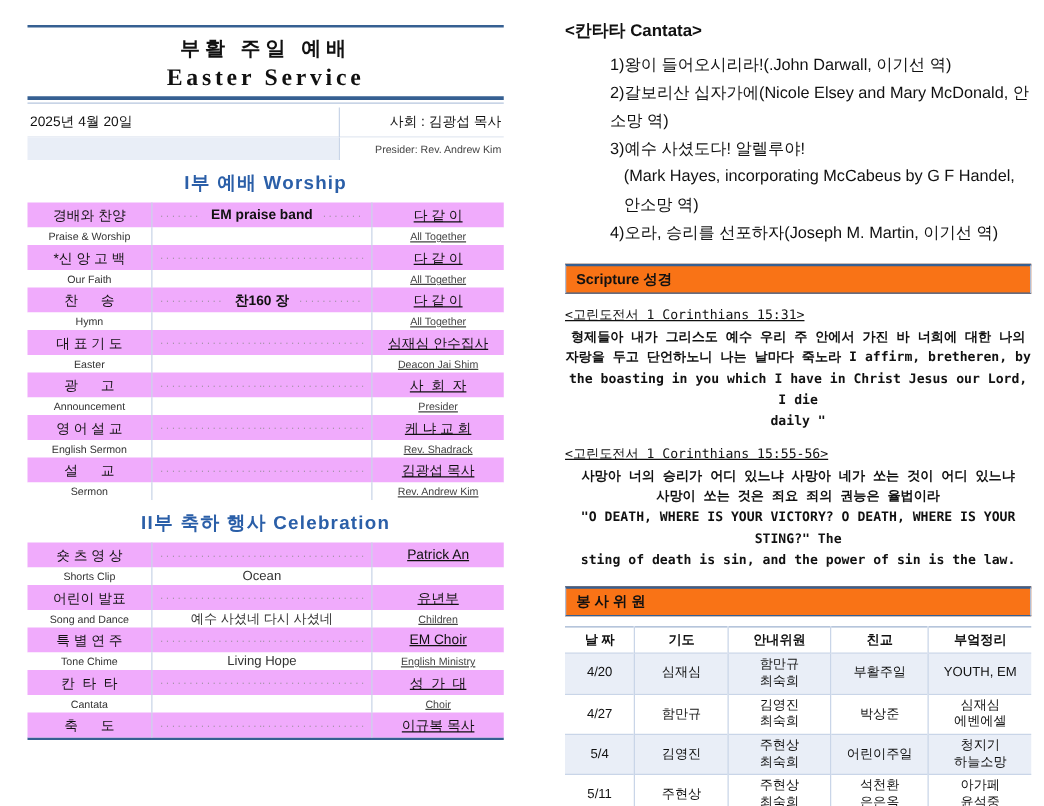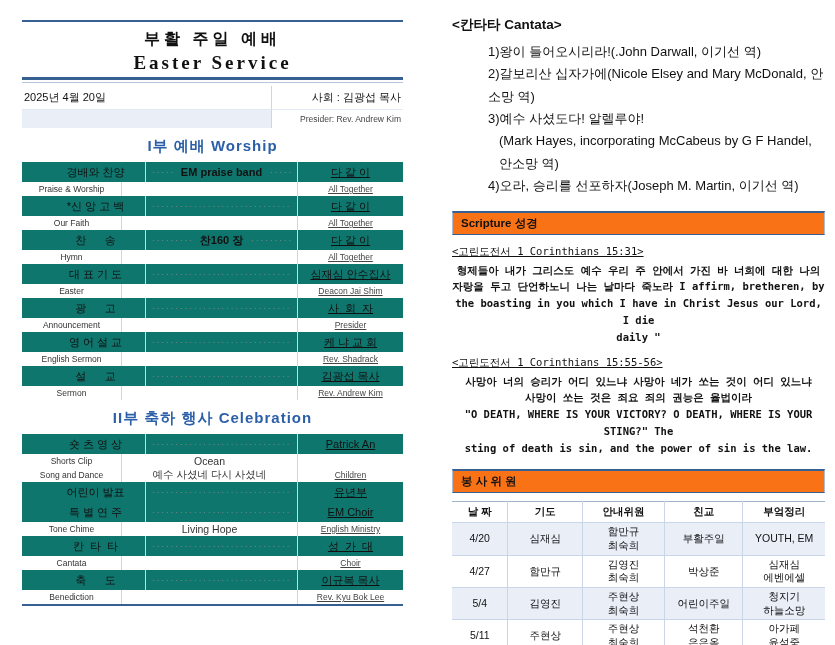--- a/index.html
+++ b/index.html
@@ -21,21 +21,21 @@
   .daterow2 .lcell { background:#e9eef7; }
   .daterow2 .rcell { font-size:8.5px; color:#444; border-bottom:none; }
   .daterow2 .lcell { border-bottom:none; }
 
   .sec-h { text-align:center; color:#2b5fa8; font-weight:bold; font-size:15px; margin:9px 0 6px; letter-spacing:1px; }
 
   .prog { border-bottom:2.5px solid #366092; }
   .prow { display:grid; grid-template-columns:100px 1fr 106px; align-items:center; }
   .prow > div:nth-child(1) { border-right:1px solid #c9d5e8; height:100%; display:flex; align-items:center; justify-content:center; }
   .prow > div:nth-child(3) { border-left:1px solid #c9d5e8; height:100%; display:flex; align-items:center; justify-content:center;text-decoration:underline; }
-  .prow.kr { background:#0f766e; min-height:20px; font-size:11px;padding-left:24px; }
+  .prow.kr { background:#f0abfc; min-height:20px; font-size:11px; }
   .prow.en { background:#fff;    min-height:14px; font-size:8.5px; color:#333; }
   .plabel { text-align:center; white-space:pre; }
   .pval   { text-align:center; white-space:pre; padding:0 2px; }
   .prow.en .pval { color:#444; }
   .mid { display:flex; align-items:center; min-width:0; padding:0 6px; }
   .dots { flex:1 1 0; overflow:hidden; white-space:nowrap; color:#888; font-size:8px; letter-spacing:2px; text-align:center; }
   .dots::before { content:"········································································"; }
   .mid-text { font-weight:bold; white-space:pre; font-size:11px; }
   .mid-text:not(:empty) { margin:0 8px; }
   .mid-en { text-align:center; font-size:10.5px; padding:0 4px; }
@@ -205,34 +205,34 @@
             <span class="dots"></span>
           </div>
         <div class="pval">Patrick An</div>
       </div>
       <div class="prow en">
         <div class="plabel">Shorts Clip</div>
         <div class="mid-en">Ocean</div>
         <div class="pval"></div>
       </div>
 
+      <div class="prow kr">
+        <div class="plabel">어린이 발표</div>
+        <div class="mid">
+            <span class="dots"></span>
+            <span class="mid-text"></span>
+            <span class="dots"></span>
+          </div>
+        <div class="pval">유년부</div>
+      </div>
       <div class="prow en">
         <div class="plabel">Song and Dance</div>
         <div class="mid-en">예수 사셨네 다시 사셨네</div>
         <div class="pval">Children</div>
       </div>
-      <div class="prow kr">
-        <div class="plabel">어린이 발표</div>
-        <div class="mid">
-            <span class="dots"></span>
-            <span class="mid-text"></span>
-            <span class="dots"></span>
-          </div>
-        <div class="pval">유년부</div>
-      </div>
 
       <div class="prow kr">
         <div class="plabel">특 별 연 주</div>
         <div class="mid">
             <span class="dots"></span>
             <span class="mid-text"></span>
             <span class="dots"></span>
           </div>
         <div class="pval">EM Choir</div>
       </div>
@@ -258,25 +258,20 @@
       </div>
 
       <div class="prow kr">
         <div class="plabel">축      도</div>
         <div class="mid">
             <span class="dots"></span>
             <span class="mid-text"></span>
             <span class="dots"></span>
           </div>
         <div class="pval">이규복 목사</div>
-      </div>
-      <div class="prow en">
-        <div class="plabel">Benediction</div>
-        <div class="mid-en"></div>
-        <div class="pval">Rev. Kyu Bok Lee</div>
       </div>
     </div>
   </div>
 
   <div class="col-right">
 
     <div class="cantata-title">&lt;칸타타 Cantata&gt;</div>
     <div class="cantata-item">1)왕이 들어오시리라!(.John Darwall, 이기선 역)</div>
     <div class="cantata-item">2)갈보리산 십자가에(Nicole Elsey and Mary McDonald, 안소망 역)</div>
     <div class="cantata-item">3)예수 사셨도다! 알렐루야!</div>

